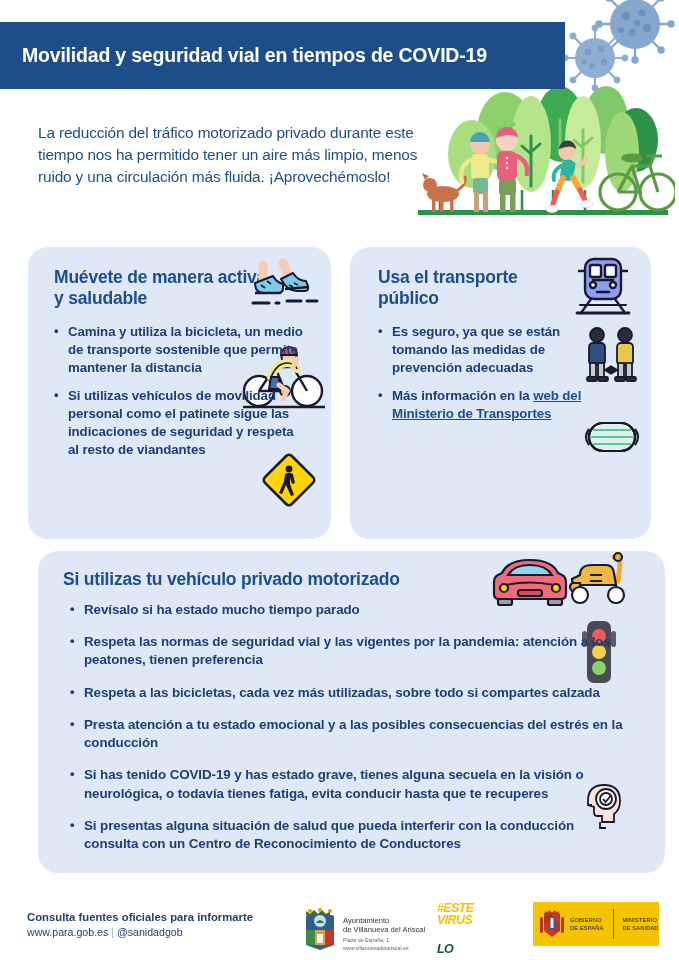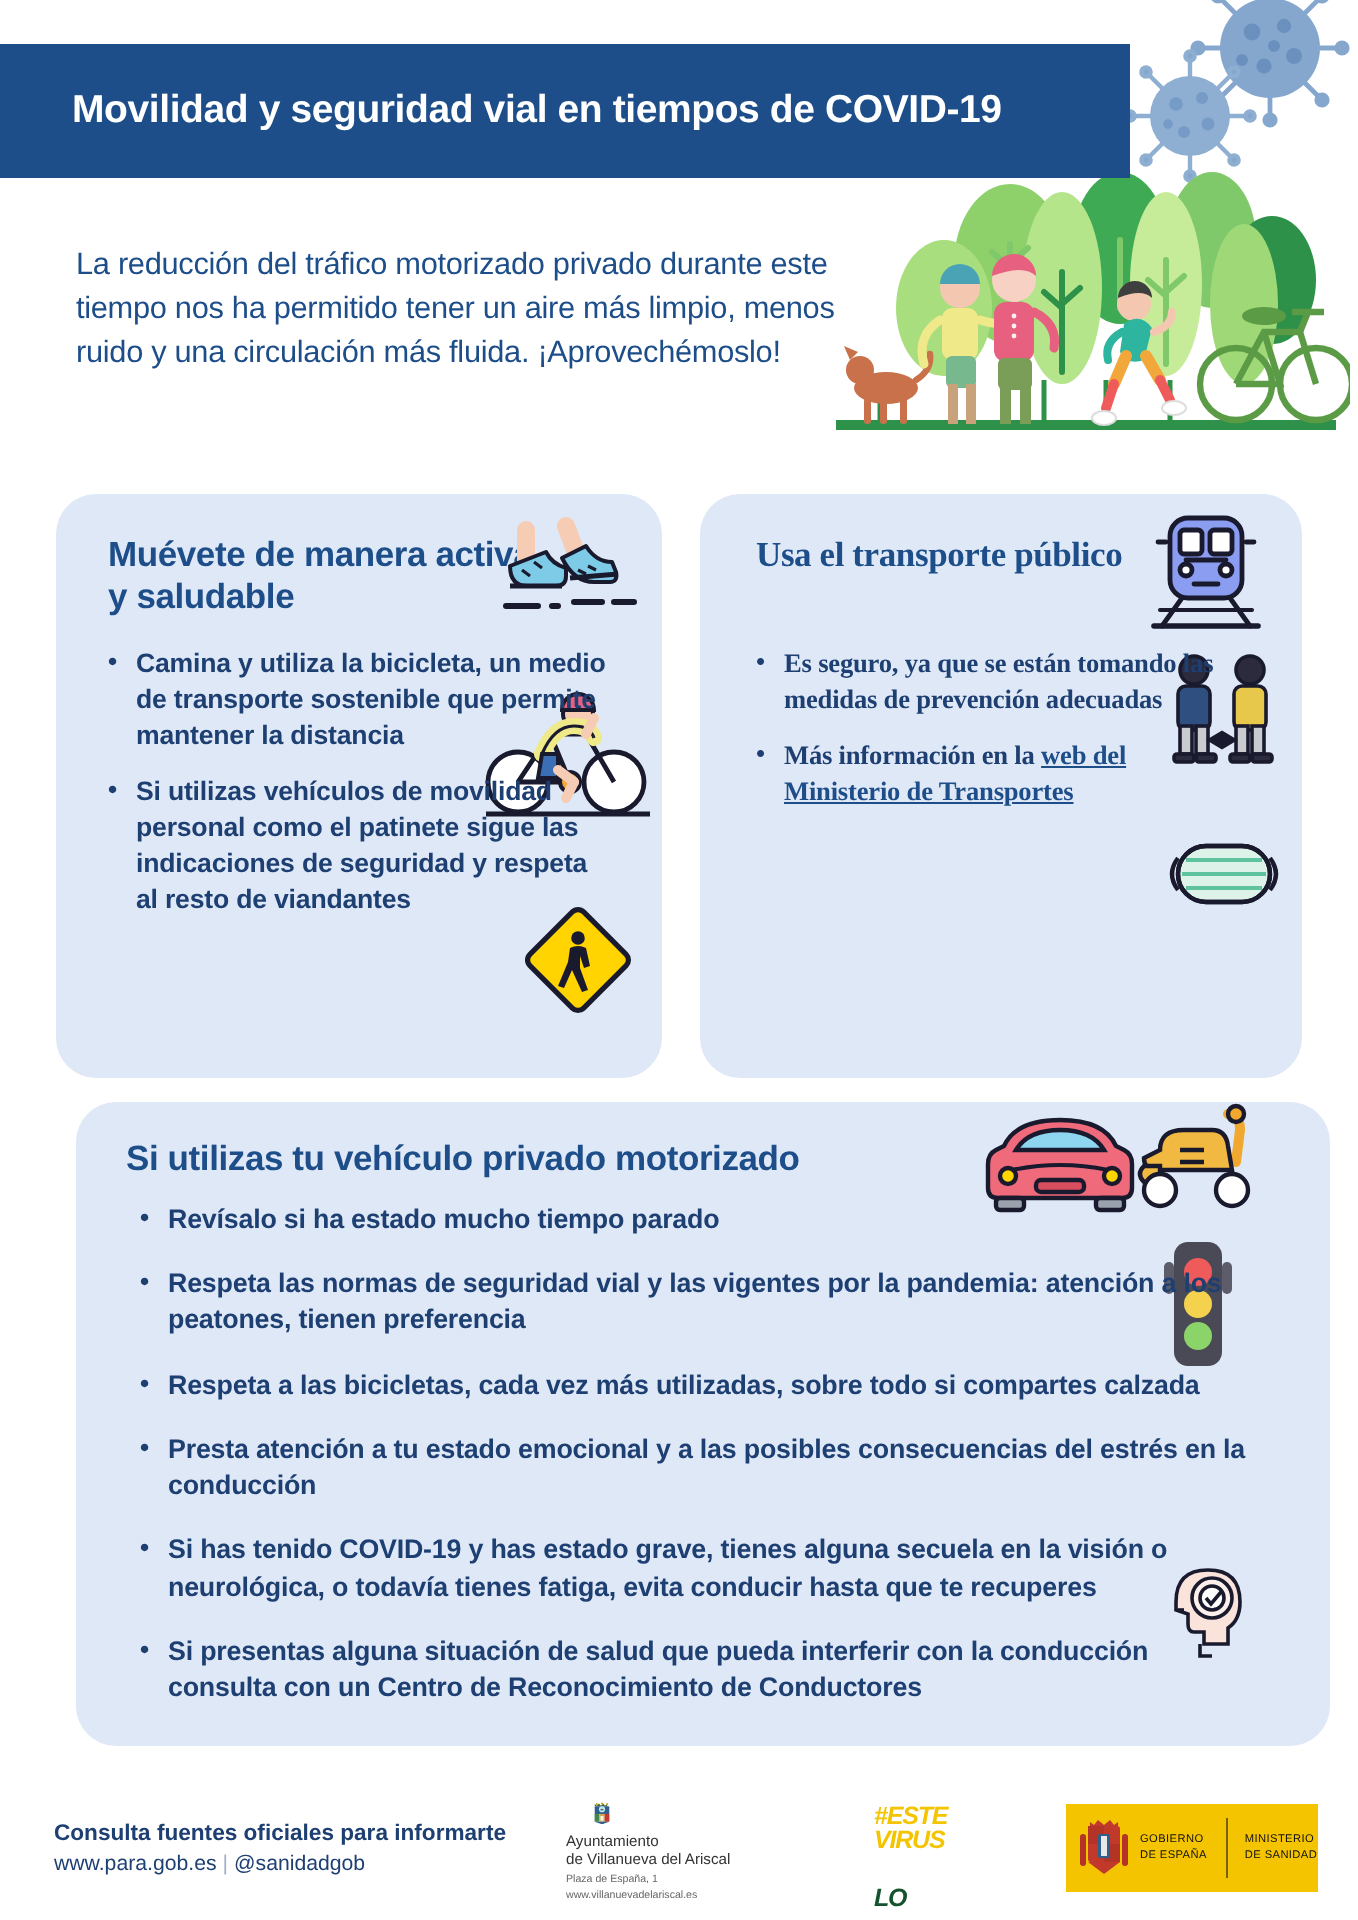--- a/index.html
+++ b/index.html
@@ -20,21 +20,21 @@
   .header-bar {
     position: absolute;
     left: 0;
     top: 22px;
     width: 565px;
     height: 67px;
     background: #1d4e89;
     display: flex;
     align-items: center;
     box-sizing: border-box;
-    padding: 0 18px 0 36px;
+    padding: 0 18px 0 22px;
     z-index: 4;
   }
   .header-title {
     color: #ffffff;
     font-size: 19.5px;
     font-weight: bold;
     line-height: 1.22;
     letter-spacing: -0.2px;
   }
 
@@ -72,21 +72,21 @@
 
   
   .card {
     position: absolute;
     background: #dfe8f7;
     border-radius: 20px;
     box-sizing: border-box;
     overflow: hidden;
   }
   #card-active { left: 28px;  top: 247px; width: 303px; height: 292px; }
-  #card-public { left: 350px; top: 247px; width: 301px; height: 292px; font-family: Liberation Serif, serif; }
+  #card-public { left: 350px; top: 247px; width: 301px; height: 292px; }
   #card-private{ left: 38px;  top: 551px; width: 627px; height: 322px; }
 
   .card-title {
     position: absolute;
     font-size: 17.5px;
     font-weight: bold;
     line-height: 1.2;
     color: #1d4e89;
     letter-spacing: -0.2px;
   }
@@ -154,28 +154,27 @@
   }
   .footer-line2 {
     font-size: 10.6px;
     color: #1d3f72;
     line-height: 1.5;
   }
   .footer-sep { color: #9bb0cc; padding: 0 3px; }
 
   .logo-ayto {
     position: absolute;
-    left: 283px;
+    left: 302px;
     top: 6px;
     width: 150px;
     height: 50px;
     display: flex;
-    align-items: flex-start;
+    align-items: flex-end;
     gap: 5px;
-    flex-direction: column;
   }
   .ayto-text { line-height: 1.15; }
   .ayto-name { font-size: 7.6px; color: #333; font-weight: normal; }
   .ayto-addr { font-size: 5.3px; color: #666; margin-top: 2px; }
 
   .logo-estevirus {
     position: absolute;
     left: 437px;
     top: 8px;
     width: 82px;

